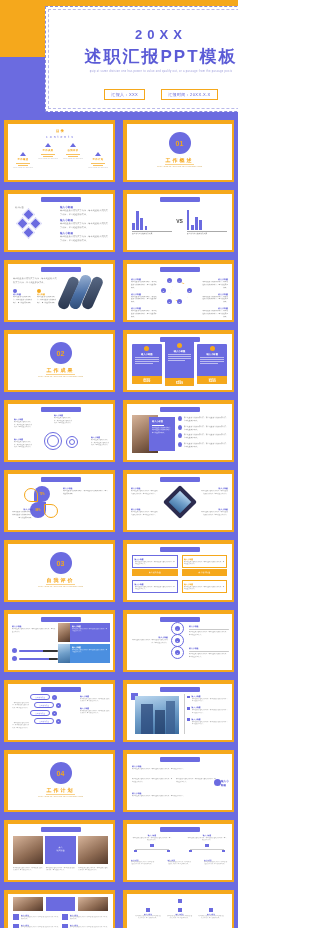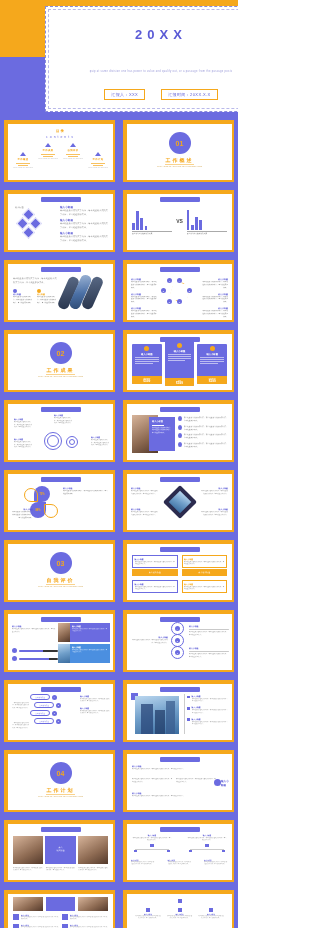--- a/index.html
+++ b/index.html
@@ -92,20 +92,21 @@
 </head>
 <body>
 
 <div class="page">
 
   <div class="hero">
     <div class="band-o"></div>
     <div class="band-p"></div>
     <div class="card">
       <div class="hero-yr">20XX</div>
+      <div class="hero-ti">述职汇报PPT模板</div>
       <div class="hero-sub">quip at same division one has power to value and qualify out, or a passage from the passage posts</div>
       <div class="hero-meta">
         <span>汇报人：XXX</span>
         <span>汇报时间：20XX.X.X</span>
       </div>
     </div>
   </div>
 
   <div class="grid">
 

